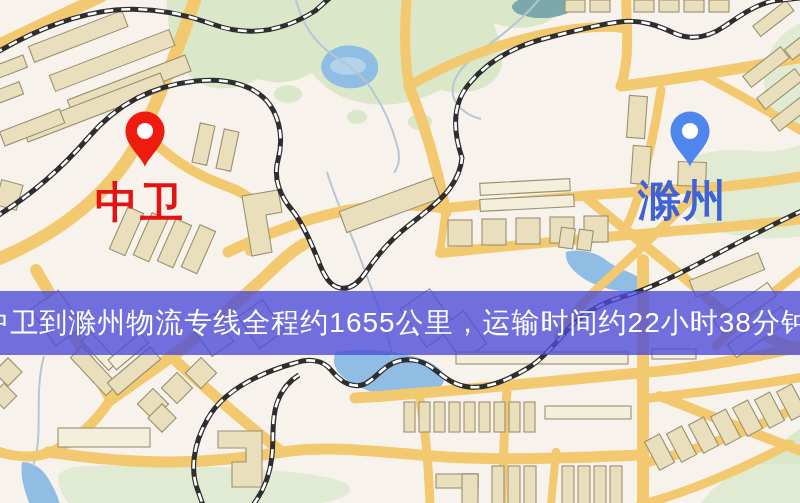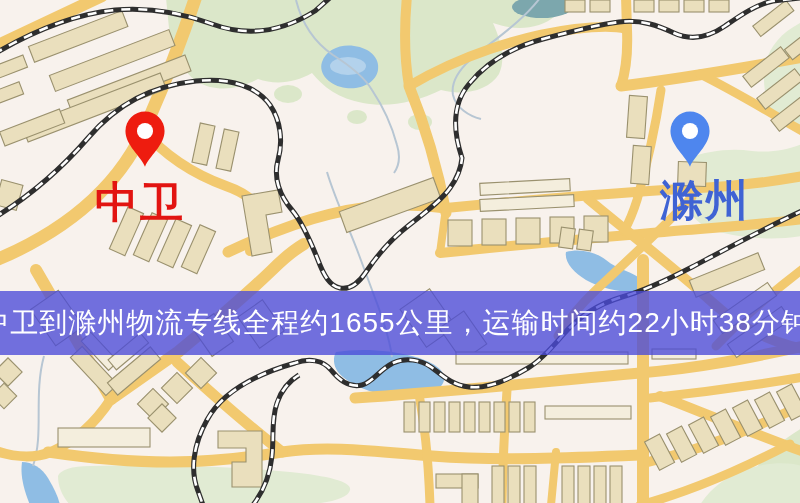--- a/index.html
+++ b/index.html
@@ -212,19 +212,19 @@
   <svg class="marker-pin" style="left:122px;top:101px;color:#ee1c0f;" viewBox="-20 -35 40 58">
     <path fill="currentColor" d="M0 22 C -3.5 13 -17 3.5 -17 -9 A 17 17 0 1 1 17 -9 C 17 3.5 3.5 13 0 22 Z"></path>
     <circle cx="0" cy="-9" r="7" fill="#ffffff"></circle>
   </svg>
   <div class="marker-label" style="left:95px;top:181px;color:#e21411;">中卫</div>
 
   <svg class="marker-pin" style="left:667px;top:101px;color:#4e86ee;" viewBox="-20 -35 40 58">
     <path fill="currentColor" d="M0 22 C -3.5 13 -17 3.5 -17 -9 A 17 17 0 1 1 17 -9 C 17 3.5 3.5 13 0 22 Z"></path>
     <circle cx="0" cy="-9" r="7" fill="#ffffff"></circle>
   </svg>
-  <div class="marker-label" style="left:660px;top:179px;color:#3f63d4;">滁州</div>
+  <div class="marker-label" style="left:638px;top:179px;color:#3f63d4;">滁州</div>
 
   <div class="banner">
     <span style="color: rgb(255, 255, 255);">中卫到滁州物流专线全程约1655公里，运输时间约22小时38分钟.</span>
   </div>
 
 </div>
 
 </body></html>

